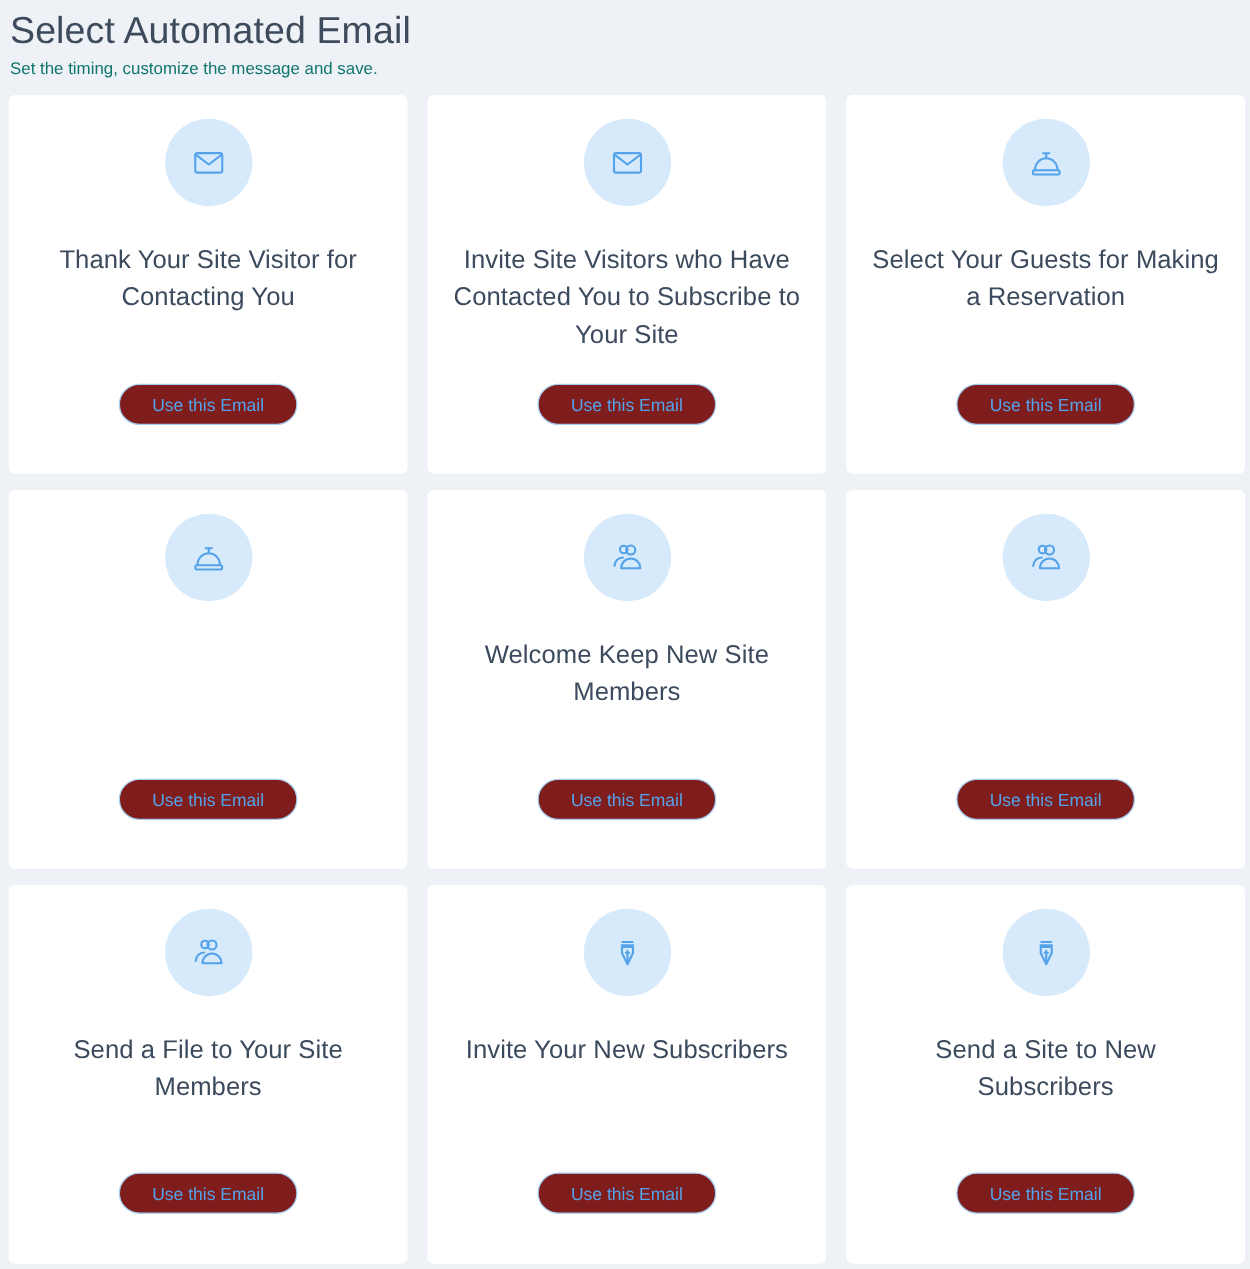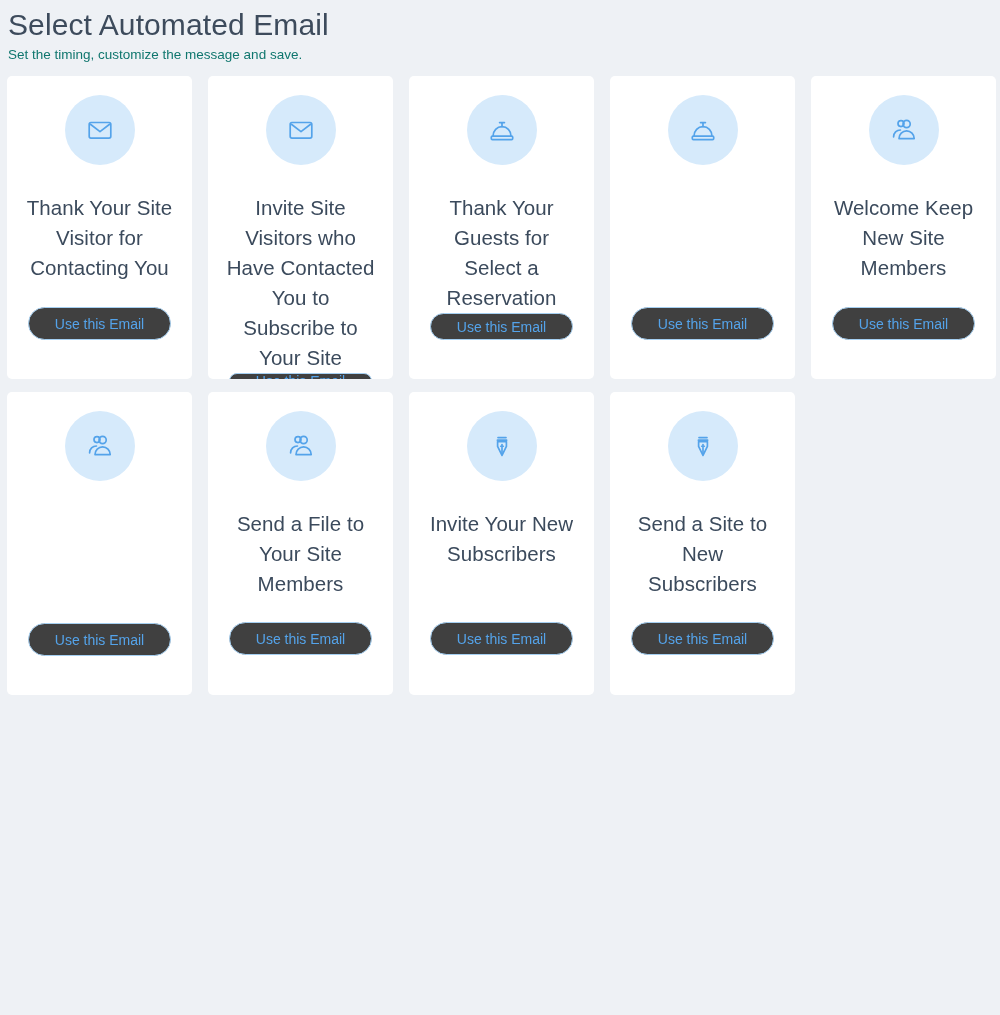--- a/index.html
+++ b/index.html
@@ -42,21 +42,21 @@
     margin: 2px 0 0 0;
   }
 
   
   .card-grid {
     position: absolute;
     top: 76px;
     left: 7px;
     width: 989px;
     display: grid;
-    grid-template-columns: repeat(5, 1fr);
+    grid-template-columns: repeat(3, 1fr);
     grid-auto-rows: 303px;
     column-gap: 16px;
     row-gap: 13px;
   }
 
   .email-card {
     background: #ffffff;
     border-radius: 5px;
     display: flex;
     flex-direction: column;
@@ -108,21 +108,21 @@
   
   .use-btn {
     display: inline-flex;
     align-items: center;
     justify-content: center;
     min-width: 143px;
     height: 33px;
     padding: 0 20px;
     border: 1px solid #a5cff1;
     border-radius: 17px;
-    background: #404040;
+    background: #7f1d1d;
     color: #54a3ea;
     font-family: "Liberation Sans", sans-serif;
     font-size: 14px;
     font-weight: 400;
     line-height: 1;
     cursor: pointer;
     margin-bottom: 42px;
     white-space: nowrap;
   }
 
@@ -171,21 +171,21 @@
       <div class="email-card" data-row="1">
         <div class="icon-circle">
           <svg width="30" height="30" viewBox="0 0 30 30" fill="none">
             <path d="M6 21.2 C6 15.6 10 11.6 15 11.6 C20 11.6 24 15.6 24 21.2" stroke="#54a3ea" stroke-width="1.7" stroke-linecap="round" stroke-linejoin="round" fill="none"></path>
             <rect x="4.3" y="21.2" width="21.4" height="3.4" rx="1.1" stroke="#54a3ea" stroke-width="1.7" stroke-linecap="round" stroke-linejoin="round" fill="none"></rect>
             <path d="M15 11.6 L15 8.2" stroke="#54a3ea" stroke-width="1.7" stroke-linecap="round" stroke-linejoin="round" fill="none"></path>
             <path d="M12.6 7.6 L17.4 7.6" stroke="#54a3ea" stroke-width="1.7" stroke-linecap="round" stroke-linejoin="round" fill="none"></path>
           </svg>
         </div>
         <div class="title-wrap">
-          <h2 class="card-title">Thank Your Guests for Select a Reservation</h2>
+          <h2 class="card-title">Select Your Guests for Making a Reservation</h2>
         </div>
         <div class="spacer"></div>
         <button class="use-btn">Use this Email</button>
       </div>
       <div class="email-card" data-row="2">
         <div class="icon-circle">
           <svg width="30" height="30" viewBox="0 0 30 30" fill="none">
             <path d="M6 21.2 C6 15.6 10 11.6 15 11.6 C20 11.6 24 15.6 24 21.2" stroke="#54a3ea" stroke-width="1.7" stroke-linecap="round" stroke-linejoin="round" fill="none"></path>
             <rect x="4.3" y="21.2" width="21.4" height="3.4" rx="1.1" stroke="#54a3ea" stroke-width="1.7" stroke-linecap="round" stroke-linejoin="round" fill="none"></rect>
             <path d="M15 11.6 L15 8.2" stroke="#54a3ea" stroke-width="1.7" stroke-linecap="round" stroke-linejoin="round" fill="none"></path>

